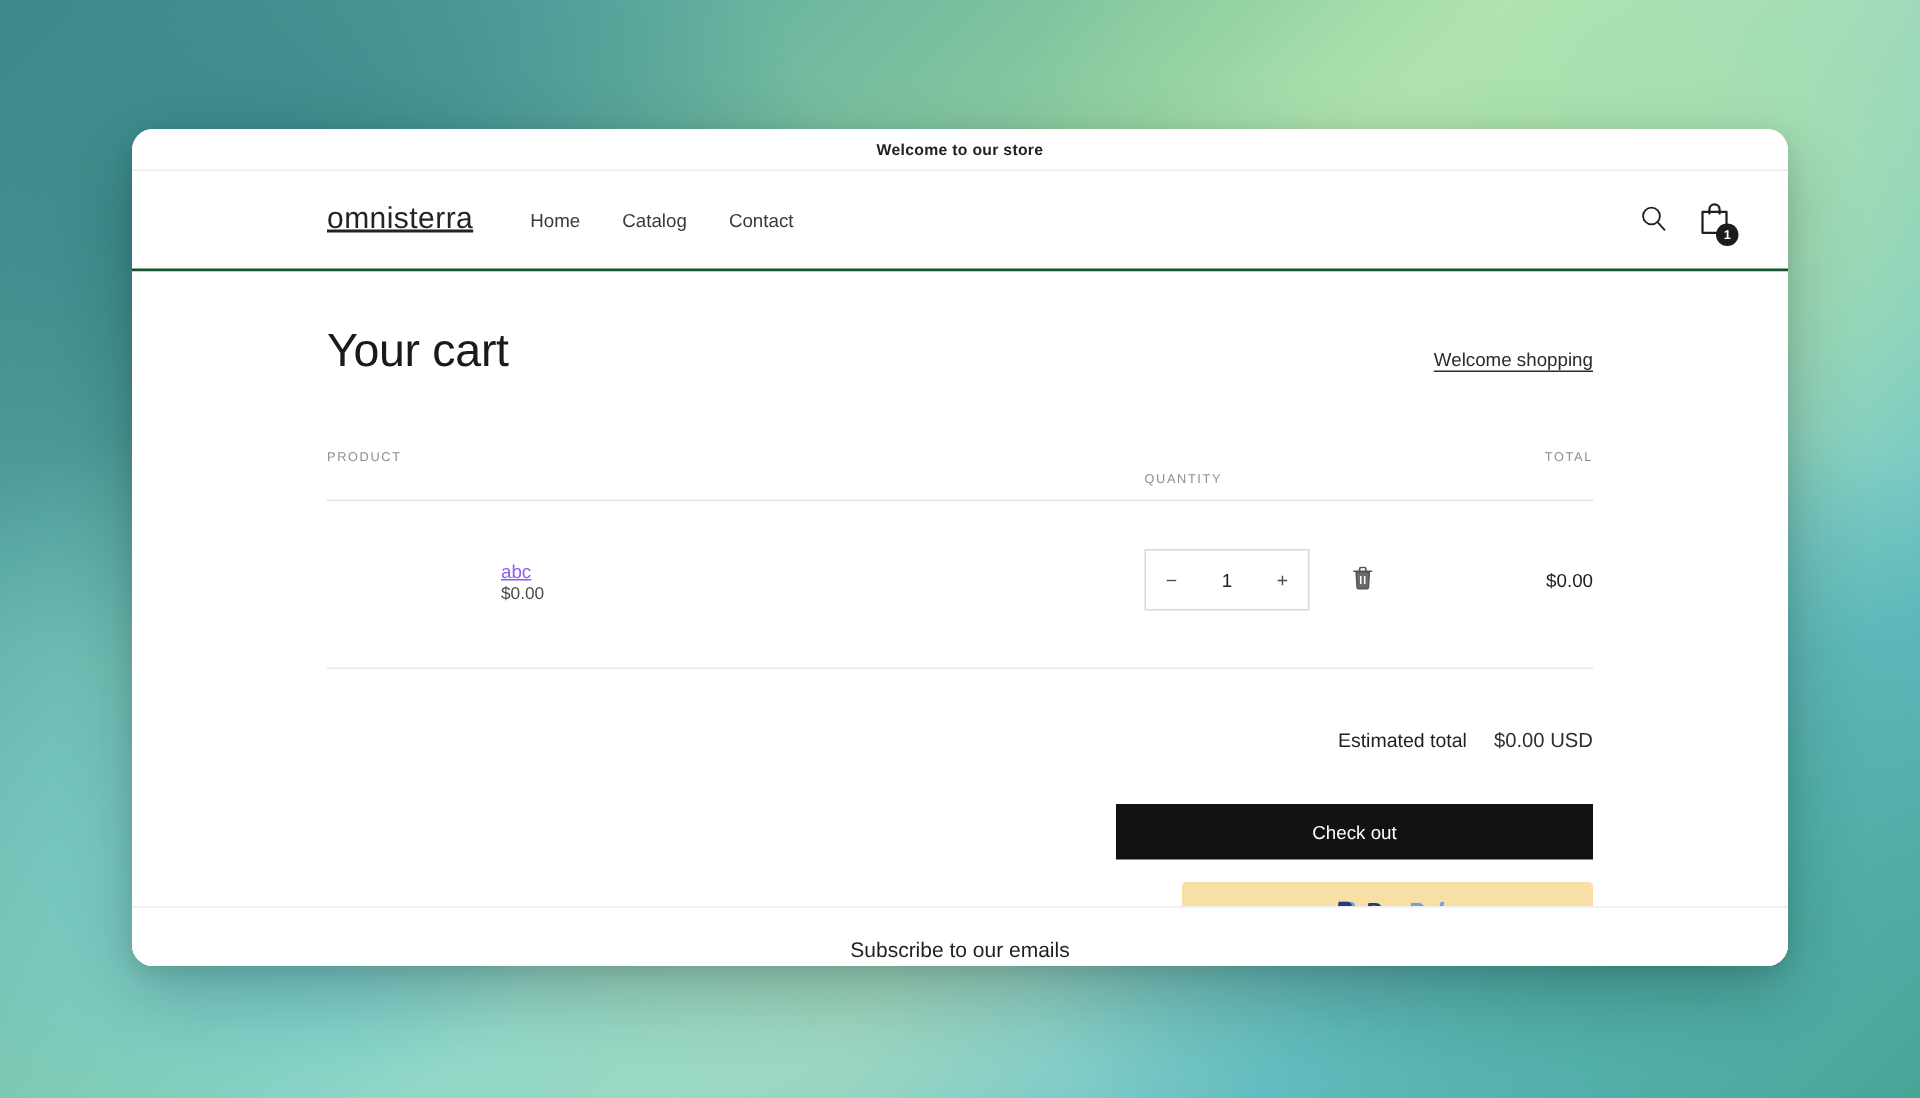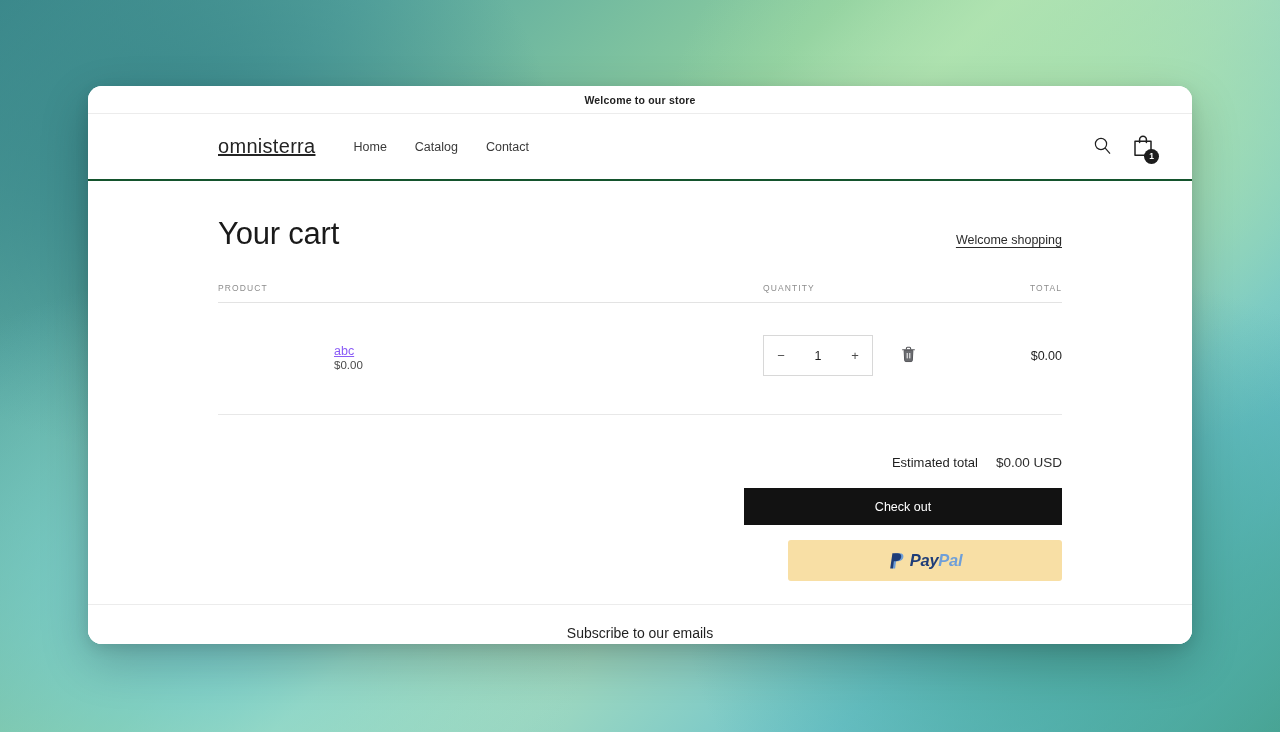--- a/index.html
+++ b/index.html
@@ -180,21 +180,21 @@
     padding-bottom: 9px;
     border-bottom: 1px solid #e3e3e3;
   }
   .th {
     font-size: 8.5px;
     letter-spacing: 1.1px;
     color: #8d8d8d;
     text-transform: uppercase;
   }
   .col-product { flex: 0 0 545px; }
-  .col-quantity { flex: 1 1 auto; }
+  .col-quantity { flex: 1 1 auto; margin-top: 31px; }
   .col-total { flex: 0 0 auto; text-align: right; }
 
   .cart-row {
     display: flex;
     align-items: center;
     padding: 28px 0 34px 0;
     border-bottom: 1px solid #e8e8e8;
     min-height: 112px;
   }
   .product-cell {
@@ -277,21 +277,21 @@
   .cart-footer {
     display: flex;
     flex-direction: column;
     align-items: flex-end;
     padding-top: 40px;
   }
   .totals-line {
     display: flex;
     align-items: baseline;
     gap: 18px;
-    margin-bottom: 18px;
+    margin-bottom: 35px;
     justify-content: center;
   }
   .totals-label {
     font-size: 13px;
     color: #1f1f1f;
   }
   .totals-value {
     font-size: 13.5px;
     color: #2e2e2e;
   }

